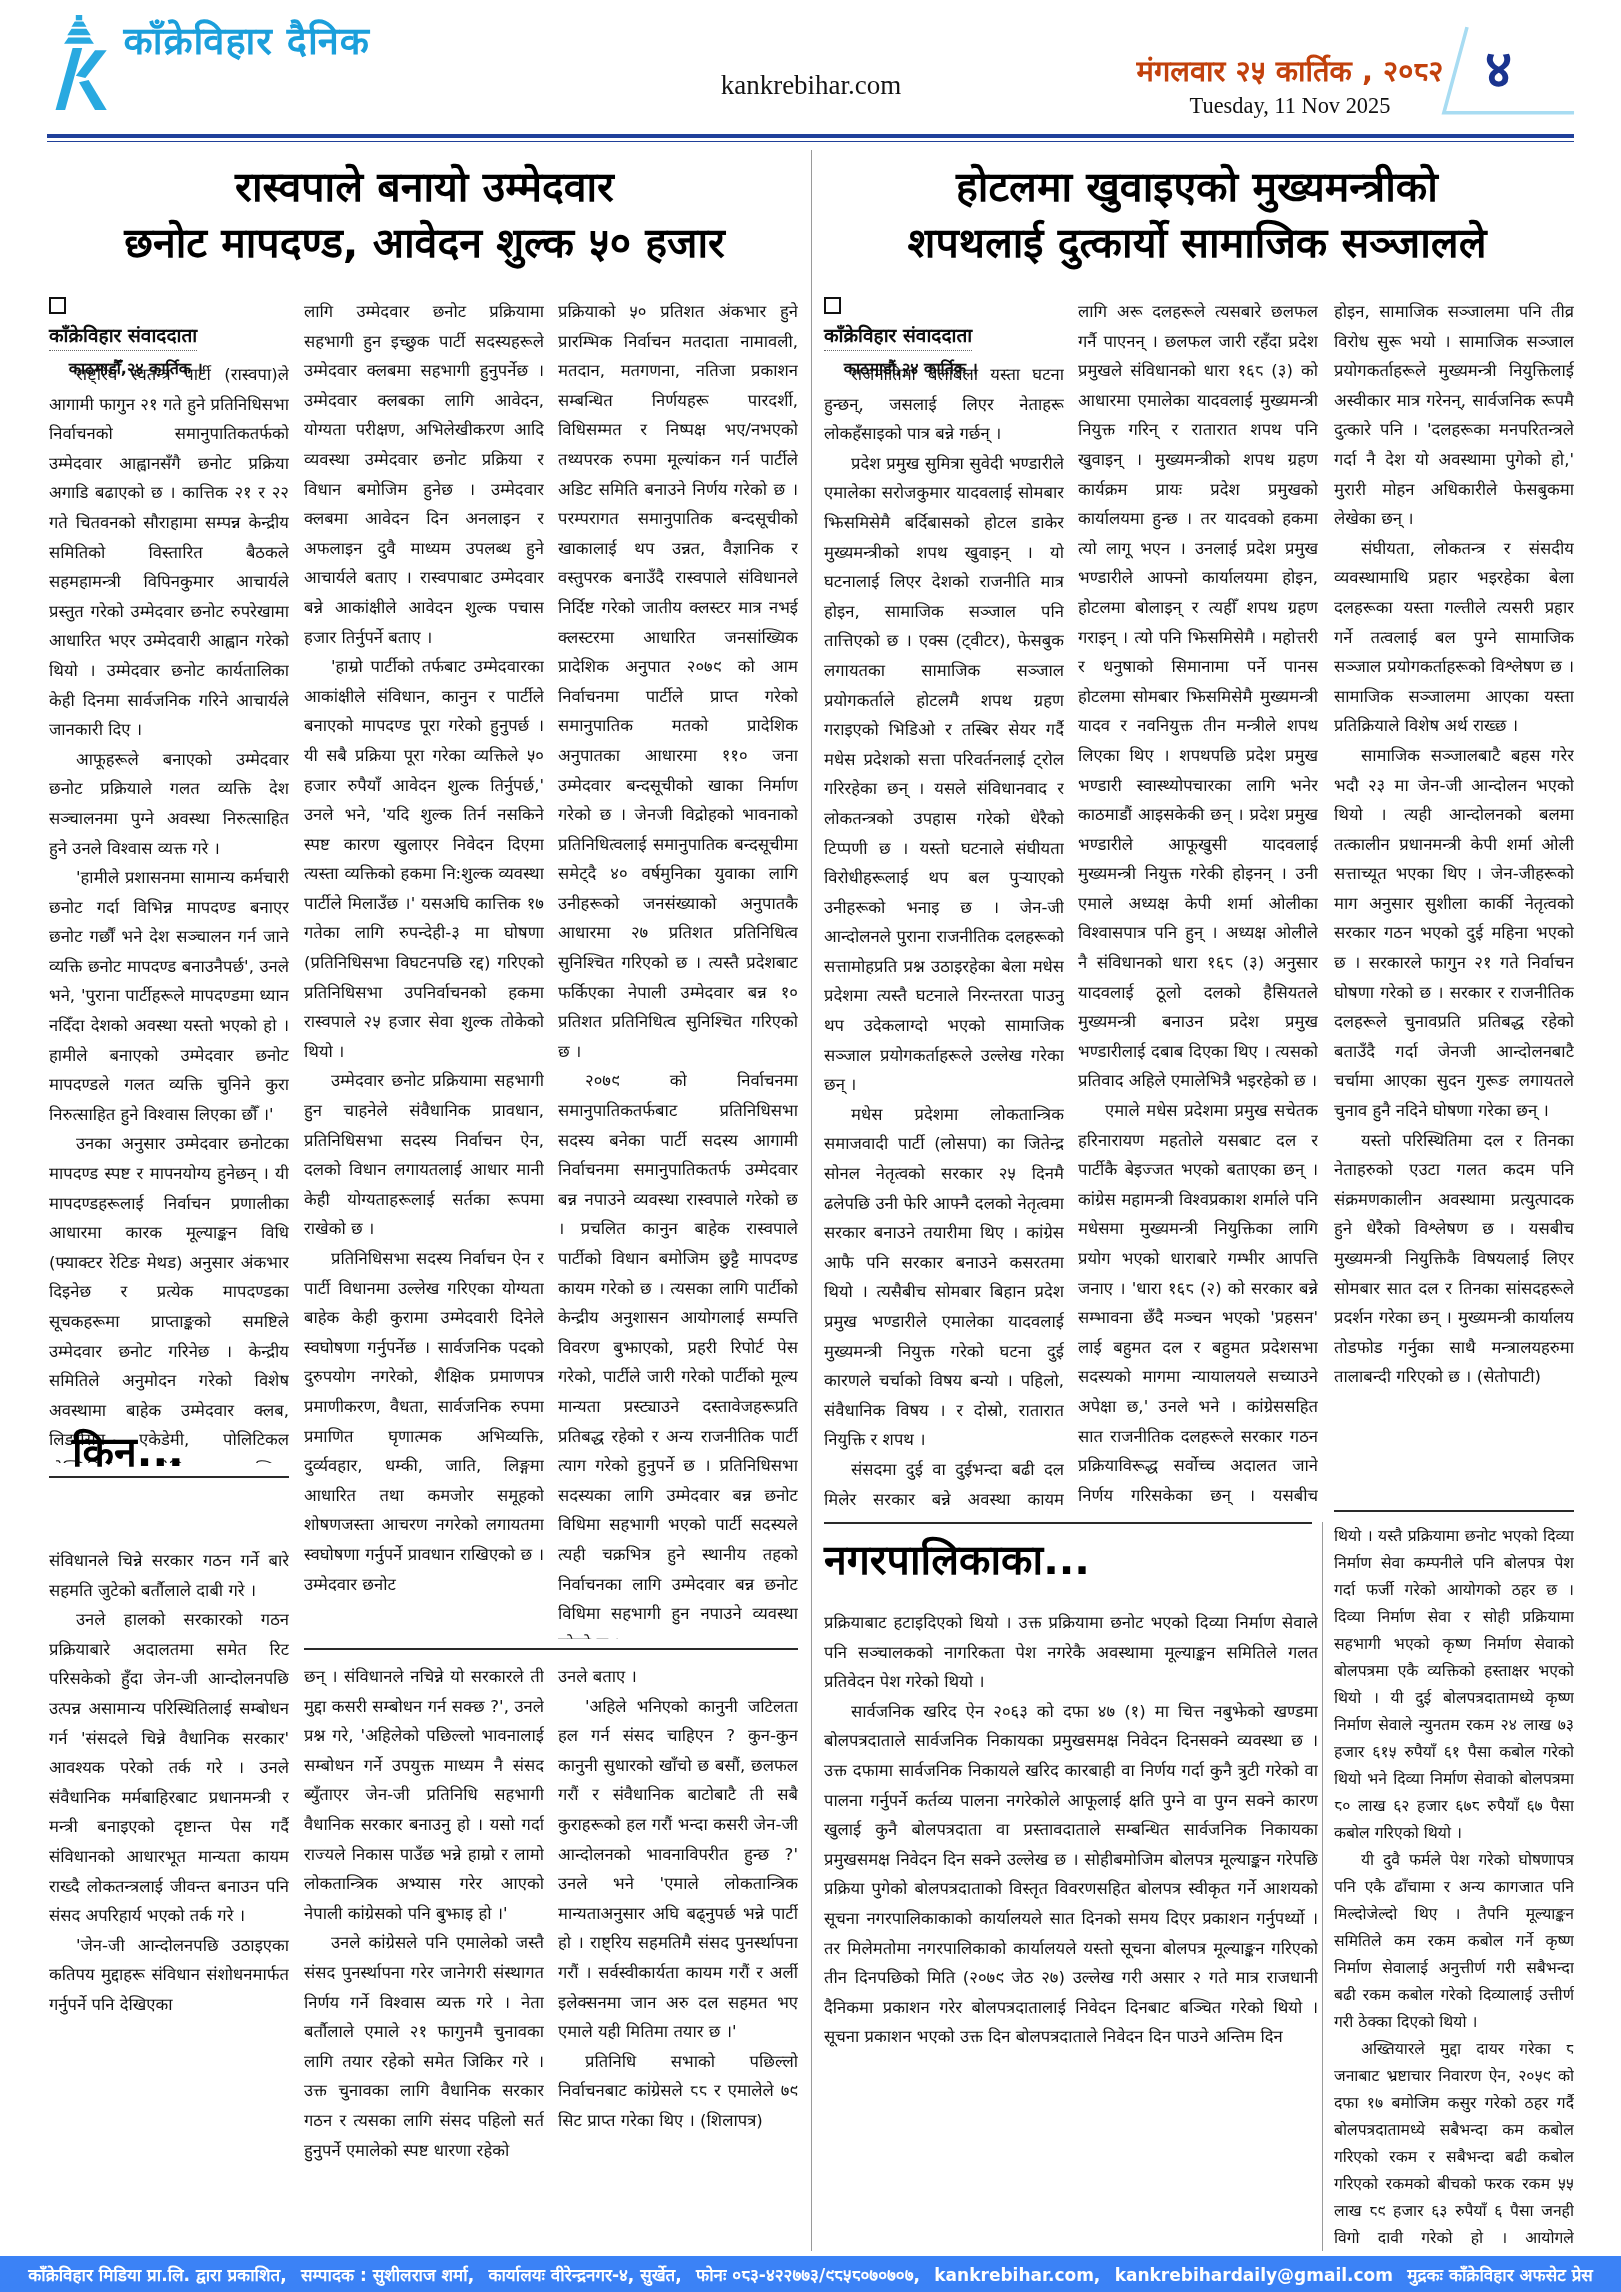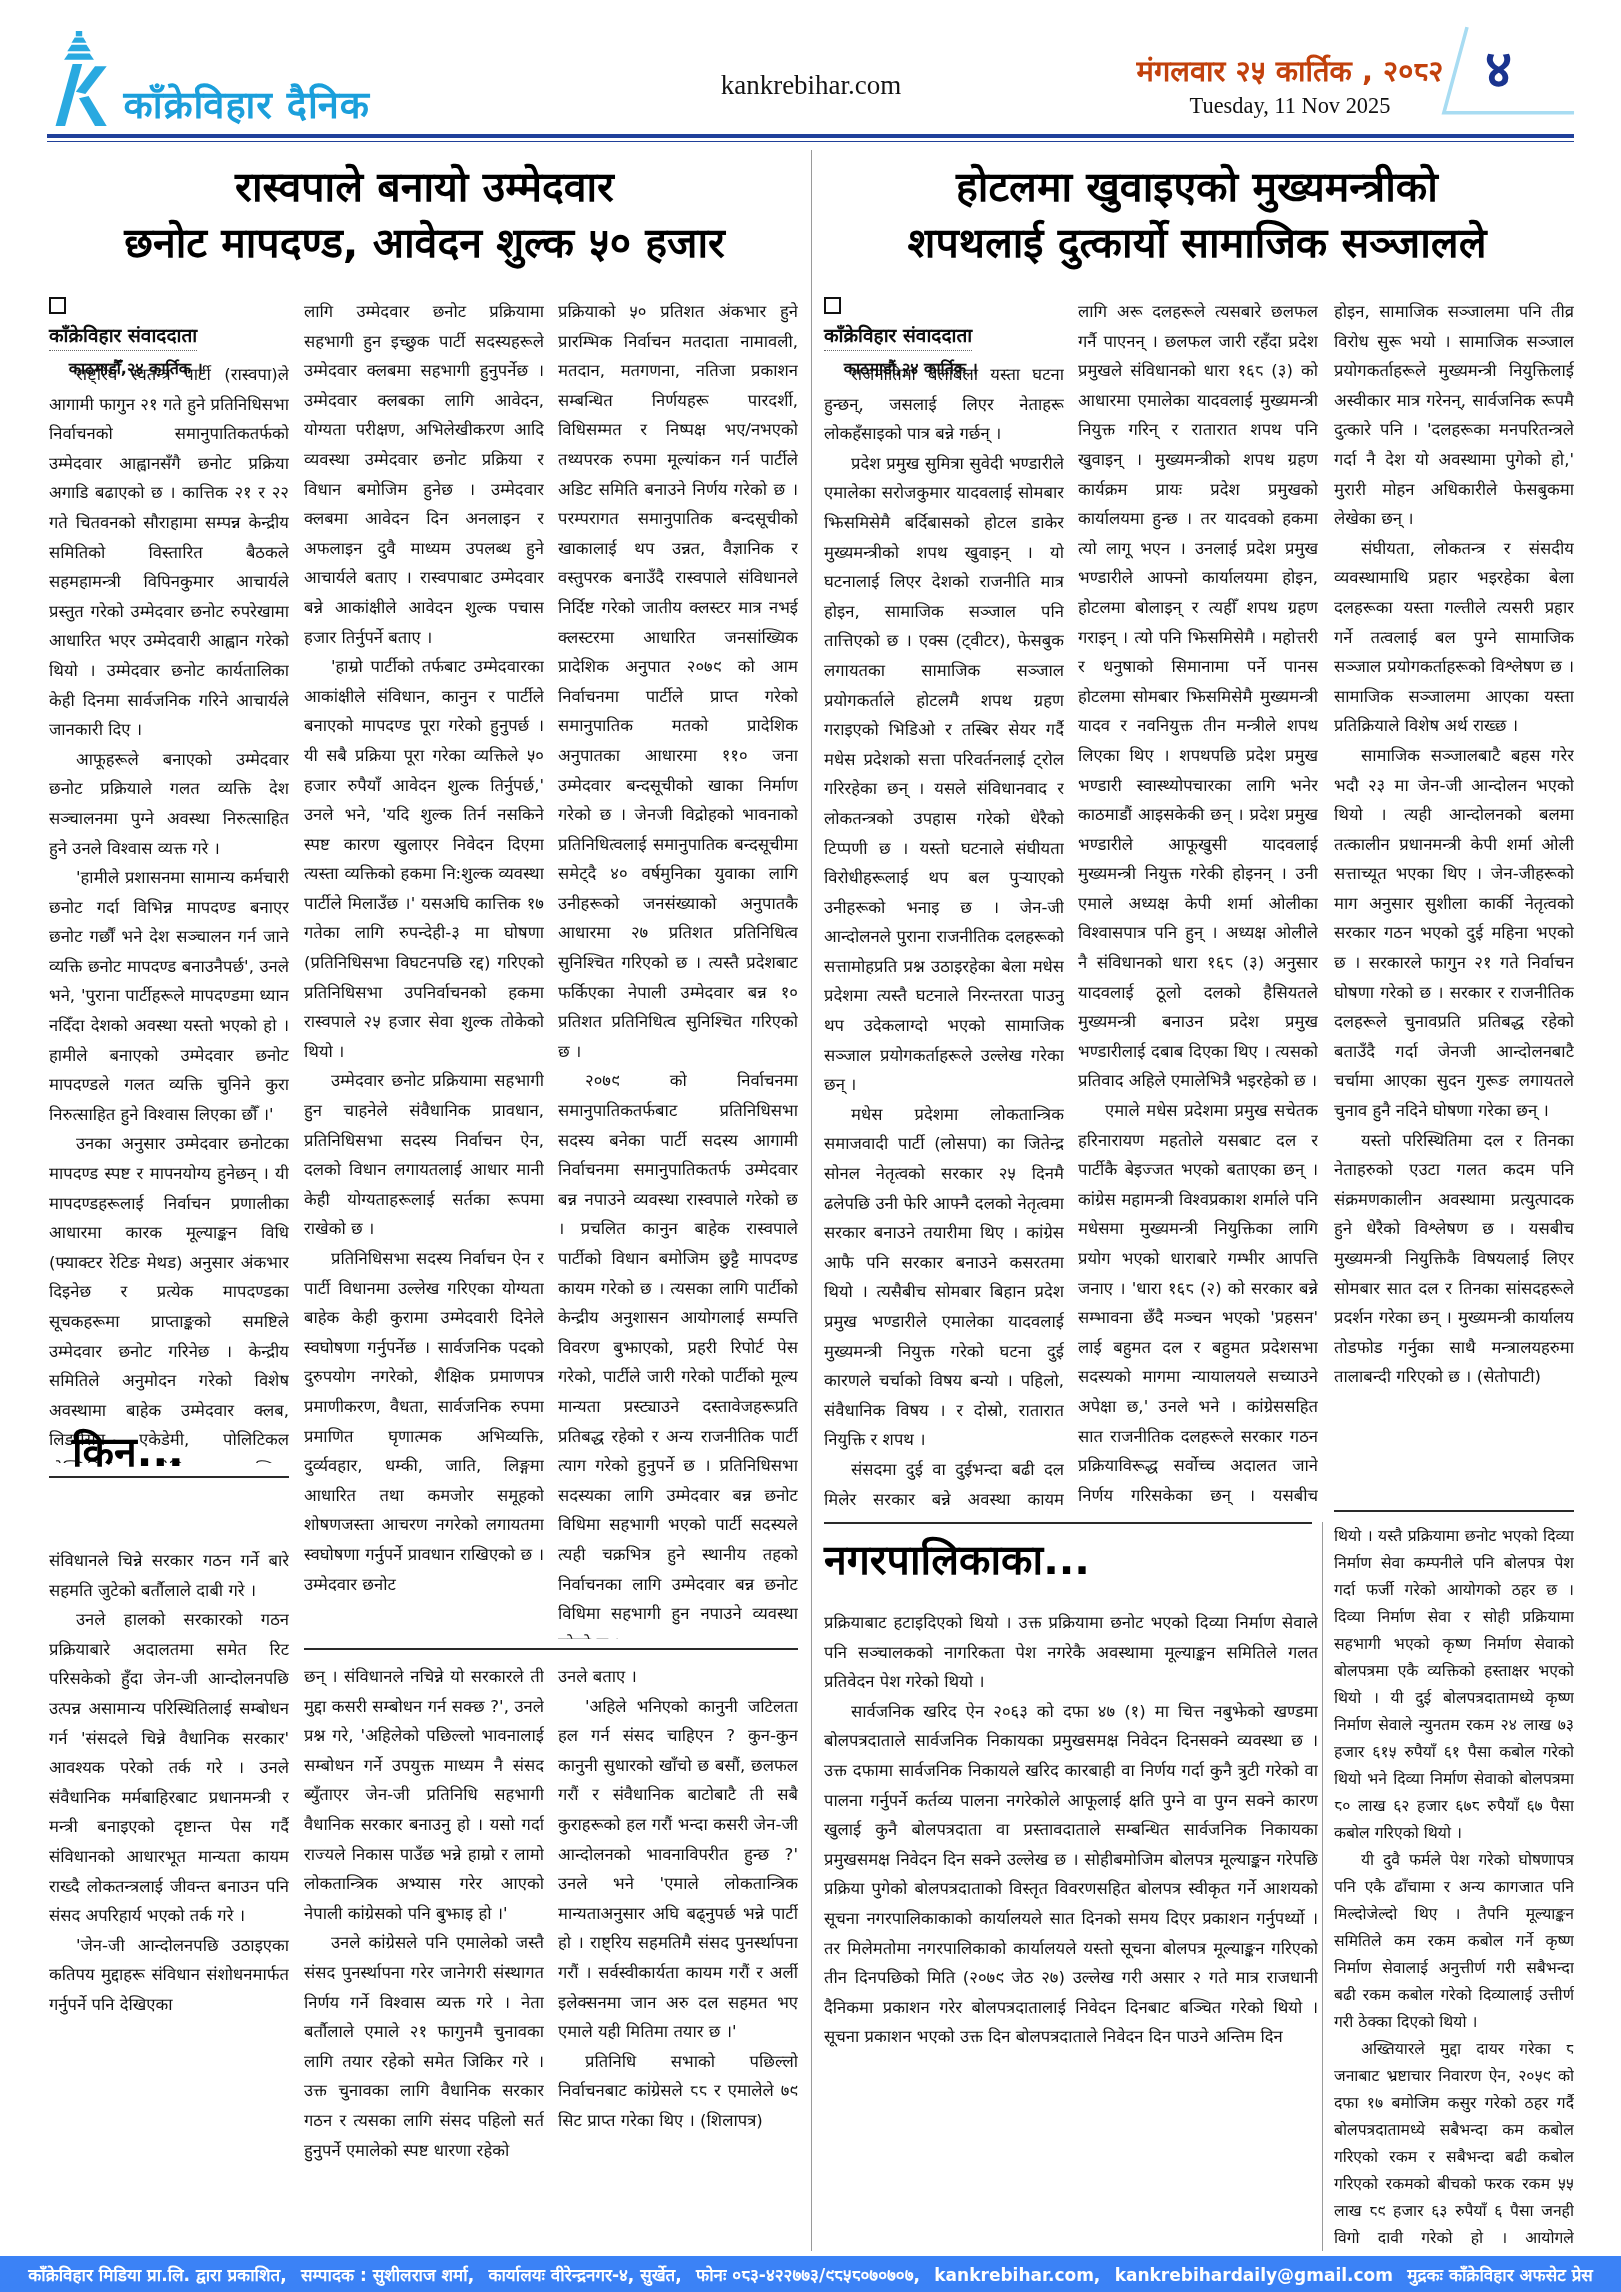--- a/index.html
+++ b/index.html
@@ -31,21 +31,21 @@
   
   .footer{position:absolute;left:0;right:0;top:2256px;height:37px;background:#3b82f6;color:#fff;
           display:flex;align-items:center;justify-content:center;gap:14.3px;font-size:17px;font-weight:bold;white-space:nowrap;overflow:hidden;}
   .footer span{display:inline-block;}
 </style>
 </head>
 <body>
 
 <div class="abs" style="left:0;top:0;width:1621px;height:2293px;">
 
-  <div class="abs" style="left:47px;top:12.5px;width:430px;height:116px;display:flex;align-items:flex-end;gap:12.5px;">
+  <div class="abs" style="left:47px;top:12.5px;width:430px;height:116px;display:flex;align-items:flex-start;gap:12.5px;">
     <svg width="64" height="100" viewBox="0 0 60 92" aria-hidden="true">
       <g fill="#29a9e0">
         <rect x="27" y="1" width="6" height="5"></rect>
         <polygon points="23,12 37,12 34,7 26,7"></polygon>
         <polygon points="19,20 41,20 37,14 23,14"></polygon>
         <polygon points="16,28 44,28 40,22 20,22"></polygon>
         <polygon points="8,90 24,32 33,32 17,90"></polygon>
         <polygon points="36,32 45,32 26,90 17,90" fill="#ffffff" opacity="0"></polygon>
         <polygon points="27,58 45,34 56,34 36,60"></polygon>
         <polygon points="30,64 45,90 56,90 39,62"></polygon>

